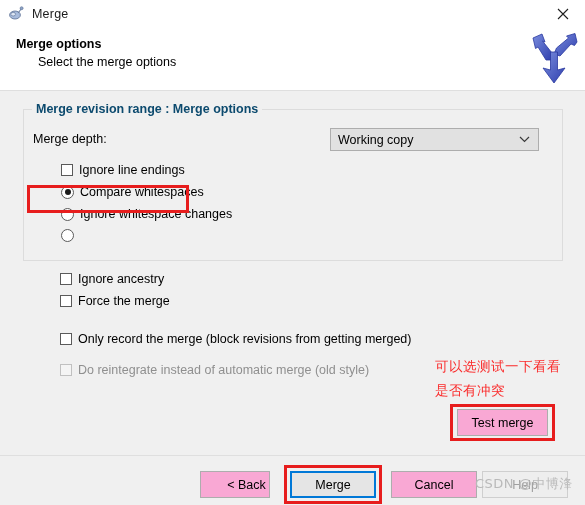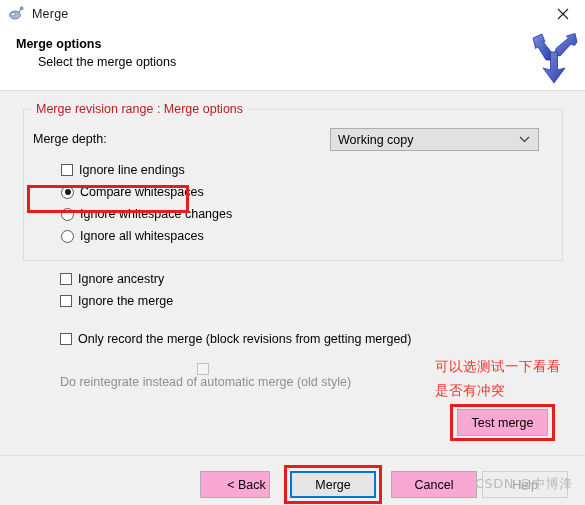--- a/index.html
+++ b/index.html
@@ -90,22 +90,23 @@
     left: 23px; top: 18px;
     width: 538px; height: 150px;
     border: 1px solid #dcdcdc;
   }
   .groupbox-legend {
     position: absolute;
     left: 8px; top: -8px;
     background: #f0f0f0;
     padding: 0 4px;
     font-size: 12.5px;
-    color: #b91c1c;
+    color: #0c4a6e;
     white-space: nowrap;
+    font-weight: bold;
   }
 
   .merge-depth-label {
     position: absolute;
     left: 9px; top: 22px;
     font-size: 12.5px;
     color: #000;
   }
 
   .combo {
@@ -295,42 +296,41 @@
       <span>Compare whitespaces</span>
     </div>
 
     <div class="opt" style="left:10px; top:97px;">
       <span class="rad"></span>
       <span>Ignore whitespace changes</span>
     </div>
 
     <div class="opt" style="left:10px; top:119px;">
       <span class="rad"></span>
-      <span>Ignore all whitespaces</span>
     </div>
   </div>
 
   <div class="redbox" style="left:27px; top:94px; width:162px; height:28px;"></div>
 
   <div class="opt" style="left:33px; top:181px;">
     <span class="cbx"></span>
     <span>Ignore ancestry</span>
   </div>
 
   <div class="opt" style="left:33px; top:203px;">
     <span class="cbx"></span>
-    <span>Ignore the merge</span>
+    <span>Force the merge</span>
   </div>
 
   <div class="opt" style="left:33px; top:241px;">
     <span class="cbx"></span>
     <span>Only record the merge (block revisions from getting merged)</span>
   </div>
 
-  <div class="opt disabled" style="left:33px; top:272px;flex-direction:column;">
+  <div class="opt disabled" style="left:33px; top:272px;">
     <span class="cbx dis"></span>
     <span>Do reintegrate instead of automatic merge (old style)</span>
   </div>
 
   <div class="annot" style="left:435px; top:267px;">可以选测试一下看看</div>
   <div class="annot" style="left:435px; top:291px;">是否有冲突</div>
 
   <div class="btn" style="left:457px; top:318px; width:91px; height:27px;">Test merge</div>
   <div class="redbox" style="left:450px; top:313px; width:105px; height:37px;"></div>
 

